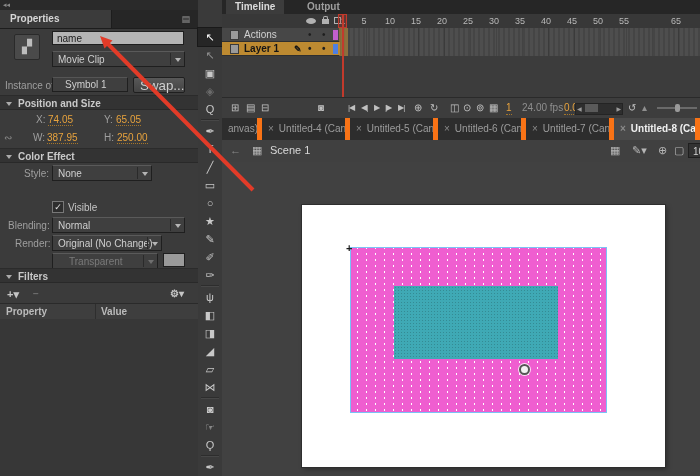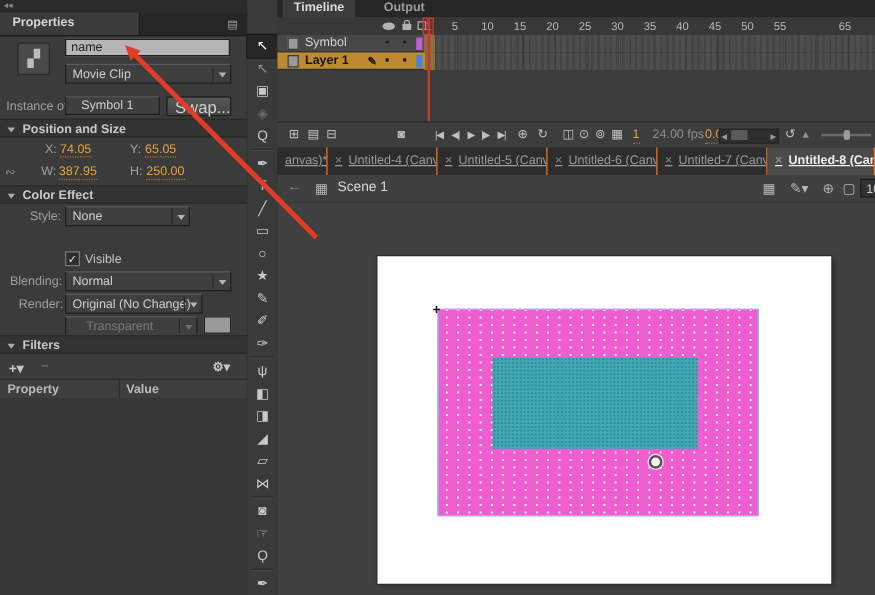--- a/index.html
+++ b/index.html
@@ -77,21 +77,21 @@
   .ic{position:absolute;top:4px;color:#c0c0c0;font-size:10px;line-height:12px;text-align:center;}
   .ic.sm{font-size:8px;letter-spacing:-1px;}
   .tl-scroll{position:absolute;left:353px;top:5px;width:46px;height:10px;background:#2e2e2e;border:1px solid #242424;}
   .tl-thumb{position:absolute;left:9px;top:0px;width:13px;height:8px;background:#5a5a5a;}
   .tl-sl-arrow{position:absolute;top:1px;color:#9a9a9a;font-size:6px;}
   .zoom-slider{position:absolute;left:435px;top:9px;width:40px;height:2px;background:#6a6a6a;}
   .zoom-thumb{position:absolute;left:18px;top:-3px;width:5px;height:8px;background:#9a9a9a;border-radius:2px;}
 
   
   .doctabs{position:absolute;left:0;top:118px;width:478px;height:22px;background:#2d2d2d;border-bottom:1px solid #1f1f1f;}
-  .dtab{position:absolute;top:0;height:22px;line-height:22px;color:#9c9c9c;border-right:1px solid #f97316;box-sizing:border-box;padding-left:6px;overflow:hidden;white-space:nowrap;text-decoration:underline;}
+  .dtab{position:absolute;top:0;height:22px;line-height:22px;color:#9c9c9c;border-right:5px solid #f97316;box-sizing:border-box;padding-left:6px;overflow:hidden;white-space:nowrap;}
   .dtab .x{color:#8a8a8a;margin-right:5px;}
   .dtab.act{background:#4a4a4a;color:#f0f0f0;font-weight:bold;}
 
   
   .editbar{position:absolute;left:0;top:140px;width:478px;height:22px;background:#404040;border-bottom:1px solid #2a2a2a;}
   .eb-ic{position:absolute;top:4px;color:#b5b5b5;font-size:11px;}
   .eb-zoom{position:absolute;left:466px;top:3px;width:26px;height:15px;background:#323232;border:1px solid #1f1f1f;color:#cfcfcf;line-height:15px;padding-left:4px;box-sizing:border-box;}
 
   
   .canvas{position:absolute;left:0;top:162px;width:478px;height:314px;background:#414141;}
@@ -218,21 +218,21 @@
           <span class="ruler-num" style="left:350px;">45</span>
           <span class="ruler-num" style="left:376px;">50</span>
           <span class="ruler-num" style="left:402px;">55</span>
           <span class="ruler-num" style="left:428px;margin-top:20px;">60</span>
           <span class="ruler-num" style="left:454px;">65</span>
         </div>
       </div>
 
       <div class="tl-row" style="top:28px;">
         <span class="page-ic"></span>
-        <span class="l-name">Symbol</span>
+        <span class="l-name">Actions</span>
         <span class="l-dotA">•</span>
         <span class="l-dotB">•</span>
         <span class="l-swatch" style="background:#c45fd0;"></span>
       </div>
       <div class="tl-row sel" style="top:42px;">
         <span class="page-ic"></span>
         <span class="l-name">Layer 1</span>
         <span class="l-pencil">✎</span>
         <span class="l-dotA">•</span>
         <span class="l-dotB">•</span>

